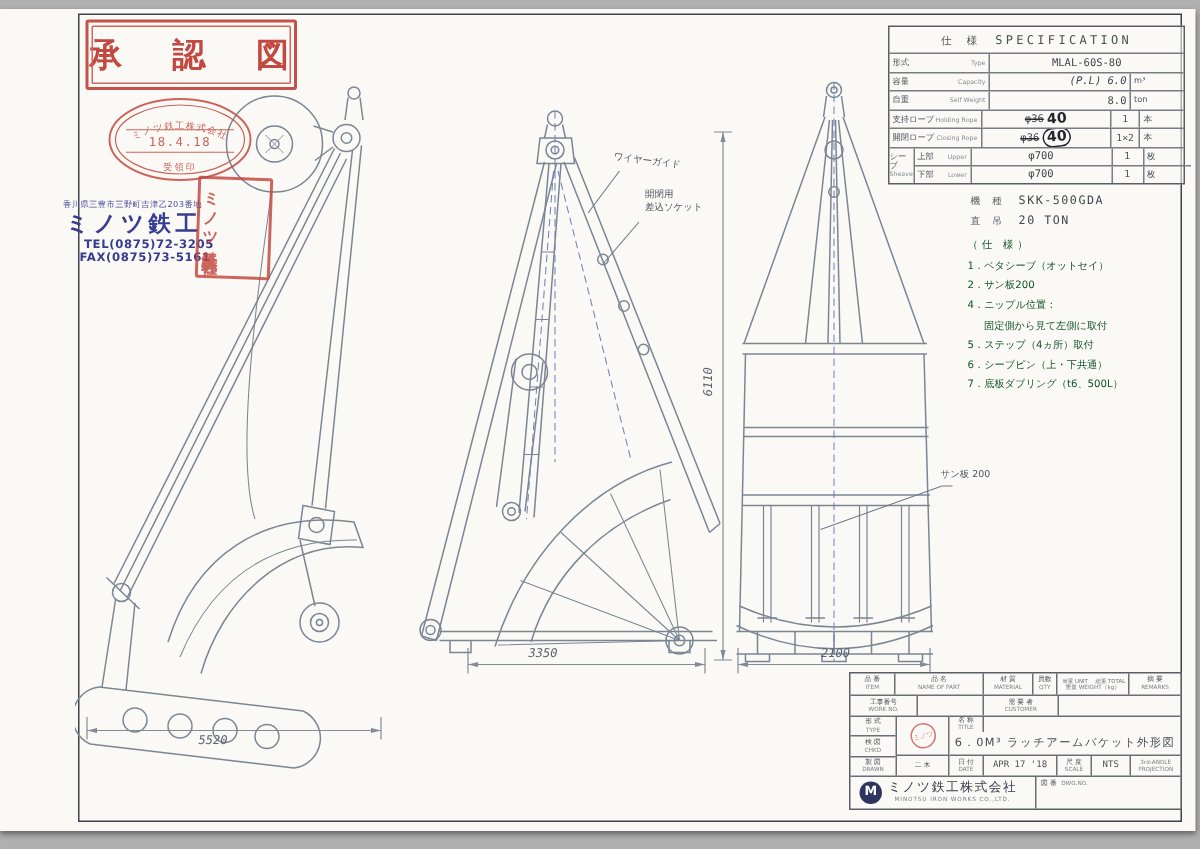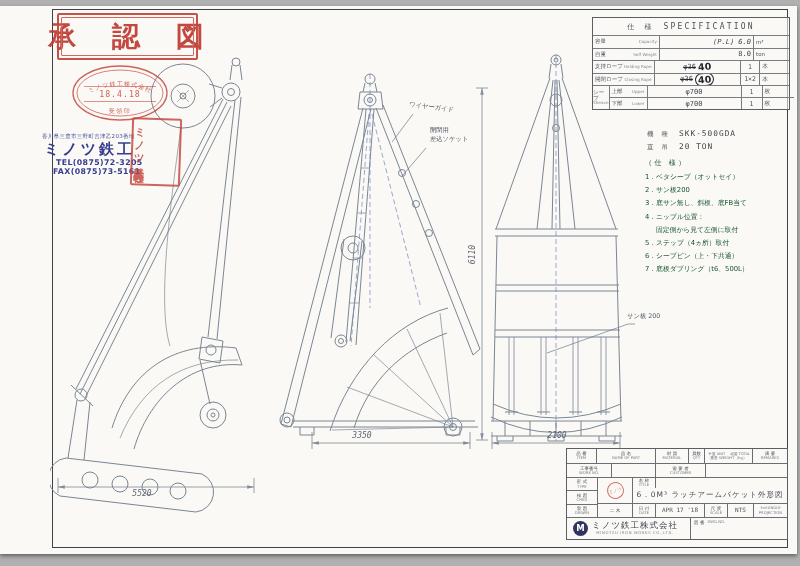--- a/index.html
+++ b/index.html
@@ -3,21 +3,21 @@
 <meta charset="utf-8">
 <style>
   html,body{margin:0;padding:0;}
   body{width:800px;height:566px;background:#b0b0b0;font-family:"DejaVu Sans",sans-serif;position:relative;overflow:hidden;}
   .abs{position:absolute;}
   .paper{left:0;top:6px;width:797px;height:548px;background:#faf9f5;box-shadow:0 2px 4px rgba(0,0,0,.45);z-index:0;}
   .frame{left:52px;top:9px;width:734px;height:537px;border:1.3px solid #3d424a;z-index:1;}
   
   .approval{left:57px;top:13px;width:137px;height:43px;border:2.4px solid #c2453c;border-radius:2px;display:flex;align-items:center;justify-content:center;z-index:4;opacity:.93;}
   .approval .inner{position:absolute;left:2px;top:2px;right:2px;bottom:2px;border:1px solid #cf5d55;border-radius:1px;}
-  .approval .txt{font-family:"DejaVu Serif",serif;font-weight:bold;font-size:28px;color:#bf3b32;letter-spacing:13px;padding-left:10px;white-space:nowrap;}
+  .approval .txt{font-family:"DejaVu Serif",serif;font-weight:bold;font-size:22px;color:#bf3b32;letter-spacing:13px;padding-left:10px;white-space:nowrap;}
   
   .oval{left:70px;top:64px;width:100px;height:58px;z-index:4;opacity:.9;}
   
   .addr{left:42px;top:133px;width:150px;font-size:5.5px;color:#4a4f9e;letter-spacing:.3px;z-index:3;}
   .cname{left:44px;top:140px;font-size:15px;font-weight:bold;color:#363c90;letter-spacing:3px;z-index:3;}
   .ctel{left:56px;top:158px;font-size:7.8px;font-weight:bold;color:#363c90;letter-spacing:.4px;z-index:3;}
   .cfax{left:53px;top:167px;font-size:7.8px;font-weight:bold;color:#363c90;letter-spacing:.4px;z-index:3;}
   .seal{left:131px;top:118px;width:46px;height:64px;border:2.2px solid #c2453c;border-radius:2px;transform:rotate(2deg);z-index:4;opacity:.82;overflow:hidden;}
   .seal .vtxt{writing-mode:vertical-rl;font-family:"DejaVu Serif",serif;font-weight:bold;font-size:10.5px;color:#c2453c;line-height:1.05;height:60px;padding:1px 1px;letter-spacing:1px;}
   
@@ -214,20 +214,27 @@
 </div>
 <div class="abs ann" style="left:627px;top:312px;">サン板 200</div>
 
 <div class="abs spec">
   <div class="head">
     <span class="jp">仕 様</span>
     <span class="en">SPECIFICATION</span>
   </div>
   <div class="srow">
     <div class="sc lab">
+        <span>形式</span>
+        <span class="en">Type</span>
+      </div>
+    <div class="sc val" style="flex:1;justify-content:center;">MLAL-60S-80</div>
+  </div>
+  <div class="srow">
+    <div class="sc lab">
         <span>容量</span>
         <span class="en">Capacity</span>
       </div>
     <div class="sc val" style="justify-content:flex-end;font-style:italic;">(P.L) 6.0</div>
     <div class="sc" style="flex:1;">m³</div>
   </div>
   <div class="srow">
     <div class="sc lab">
         <span>自重</span>
         <span class="en">Self Weight</span>
@@ -293,21 +300,20 @@
 </div>
 <div class="abs mline" style="left:647px;top:142px;">
   <span class="lb">直 吊</span>
   <span class="vl">20 TON</span>
 </div>
 
 <div class="abs notes">
   <div class="hd">（仕 様）</div>
   <div class="note">1．ベタシーブ（オットセイ）</div>
   <div class="note">2．サン板200</div>
-  <div class="note">3．底サン無し、斜板、底FB当て</div>
   <div class="note">4．ニップル位置：</div>
   <div class="note sub">固定側から見て左側に取付</div>
   <div class="note">5．ステップ（4ヵ所）取付</div>
   <div class="note">6．シーブピン（上・下共通）</div>
   <div class="note">7．底板ダブリング（t6、500L）</div>
 </div>
 
 <div class="abs tb">
   <div class="trow" style="height:14px;">
     <div class="tc" style="width:29px;">

